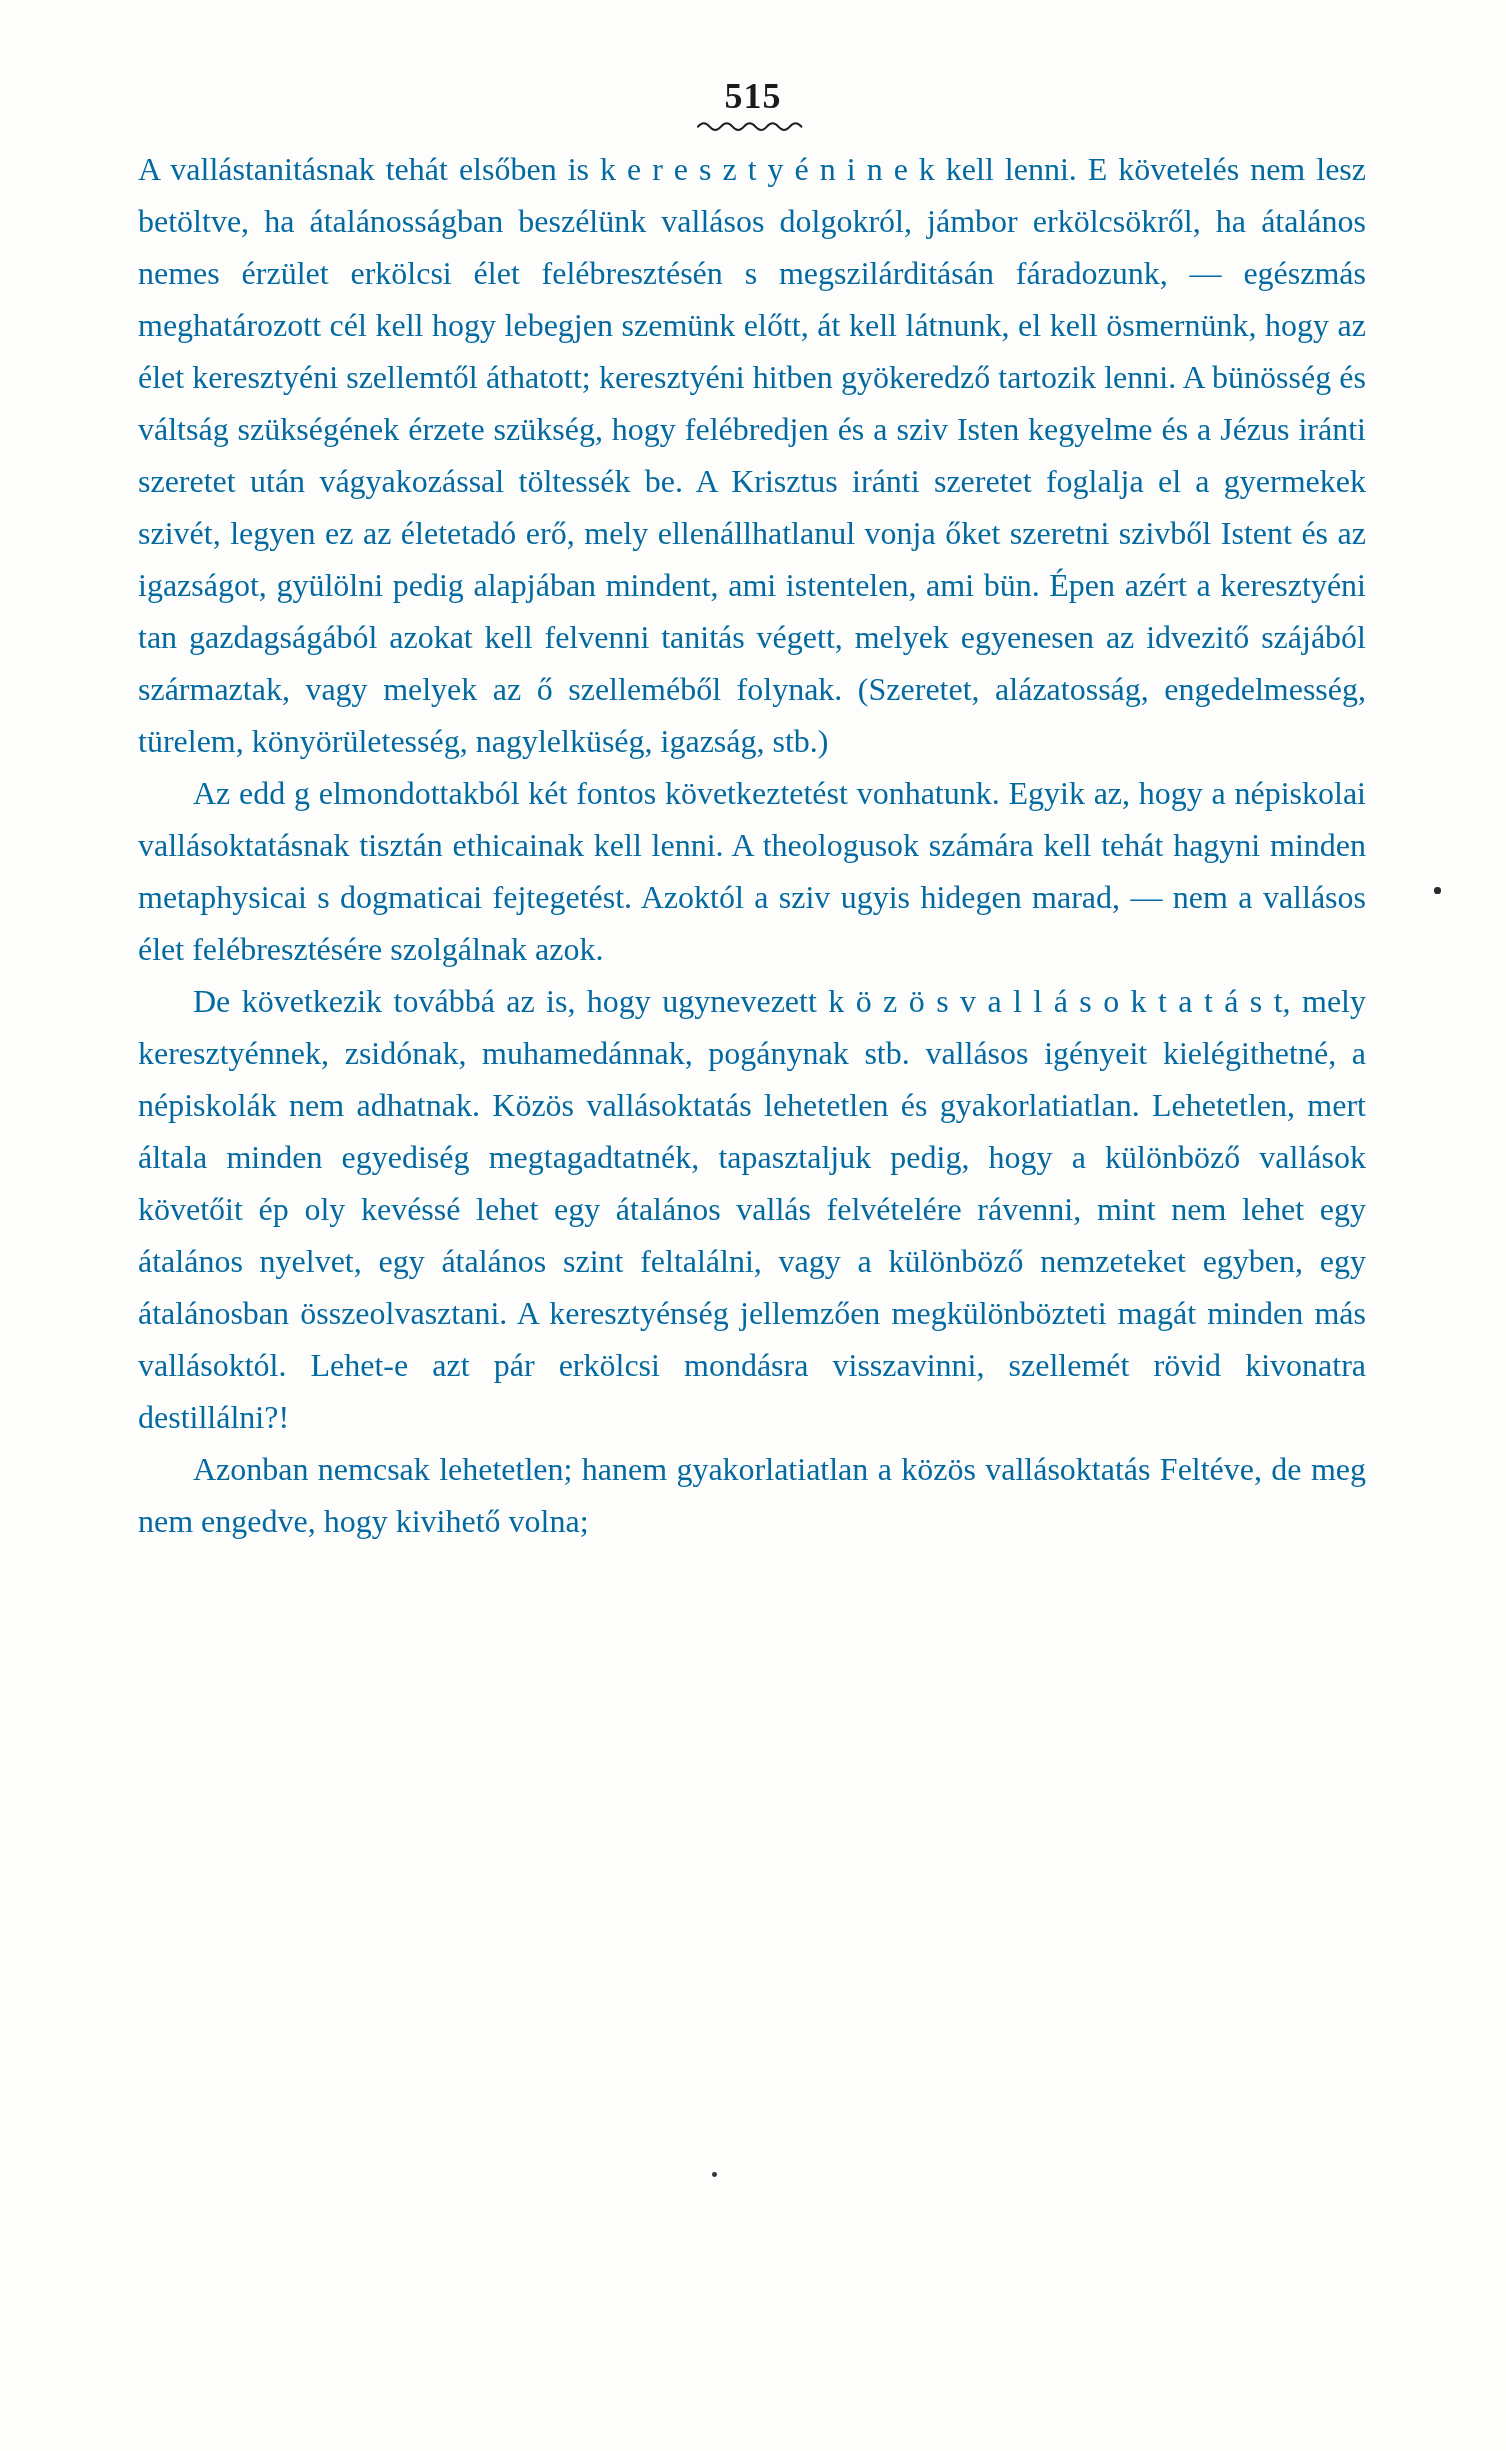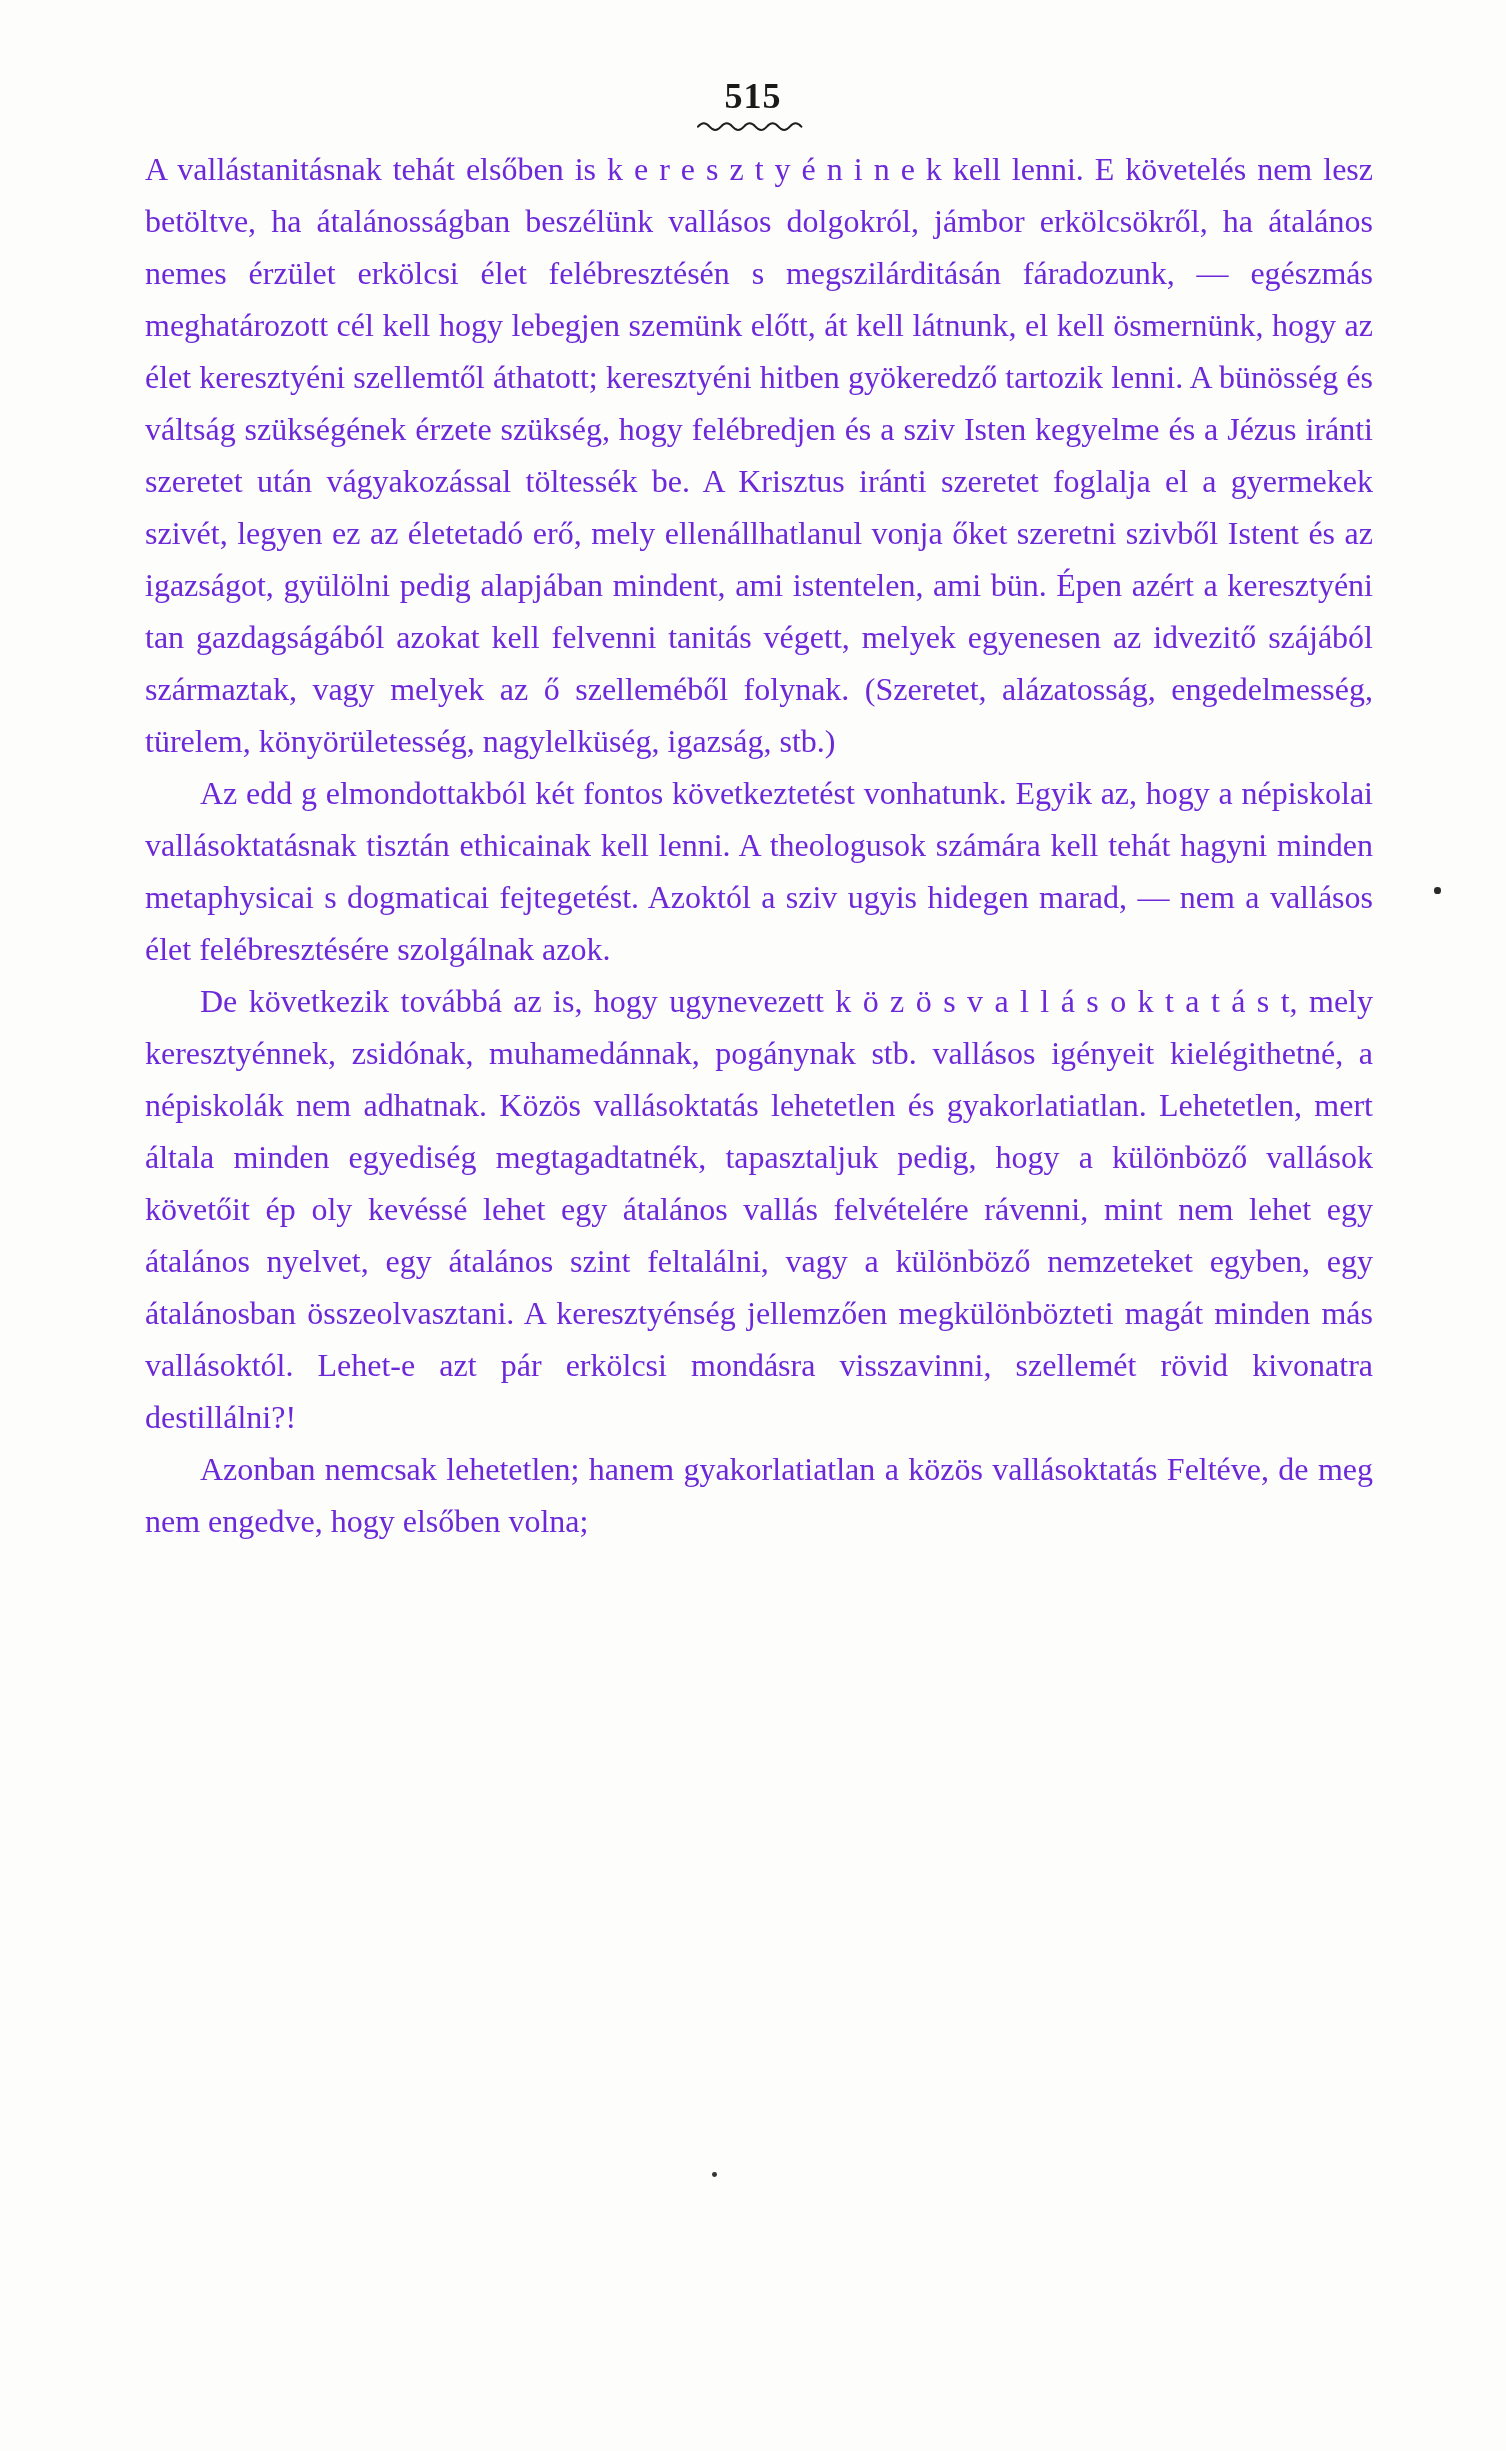--- a/index.html
+++ b/index.html
@@ -40,27 +40,27 @@
   }
   .rule-ornament {
     display: block;
     margin: 1.9px auto 0 auto;
     width: 115px;
     height: 15.3px;
   }
   .body-text {
     position: absolute;
     top: 143px;
-    left: 145px;
+    left: 138px;
     width: 1228px;
     font-size: 32px;
     line-height: 52px;
     text-align: justify;
     text-justify: inter-word;
-    color: #6d28d9;
+    color: #0369a1;
     font-family: "Liberation Serif", serif;
   }
   .body-text p {
     margin: 0;
     text-indent: 0;
   }
   .body-text p.indent {
     text-indent: 55px;
   }
   .marginal-dot {
@@ -91,20 +91,20 @@
     <span class="page-number">515</span>
     <svg class="rule-ornament" viewBox="0 0 120 16">
       <path d="M2 8 Q 8 1, 14 8 T 26 8 T 38 8 T 50 8 T 62 8 T 74 8 T 86 8 T 98 8 T 110 8" fill="none" stroke="#1f1f1f" stroke-width="2.2" stroke-linecap="round"></path>
     </svg>
   </div>
 
   <div class="body-text">
     <p>A vallástanitásnak tehát elsőben is k e r e s z t y é n i n e k kell lenni. E követelés nem lesz betöltve, ha átalánosságban beszélünk vallásos dolgokról, jámbor erkölcsökről, ha átalános nemes érzület erkölcsi élet felébresztésén s megszilárditásán fáradozunk, — egészmás meghatározott cél kell hogy lebegjen szemünk előtt, át kell látnunk, el kell ösmernünk, hogy az élet keresztyéni szellemtől áthatott; keresztyéni hitben gyökeredző tartozik lenni. A bünösség és váltság szükségének érzete szükség, hogy felébredjen és a sziv Isten kegyelme és a Jézus iránti szeretet után vágyakozással töltessék be. A Krisztus iránti szeretet foglalja el a gyermekek szivét, legyen ez az életetadó erő, mely ellenállhatlanul vonja őket szeretni szivből Istent és az igazságot, gyülölni pedig alapjában mindent, ami istentelen, ami bün. Épen azért a keresztyéni tan gazdagságából azokat kell felvenni tanitás végett, melyek egyenesen az idvezitő szájából származtak, vagy melyek az ő szelleméből folynak. (Szeretet, alázatosság, engedelmesség, türelem, könyörületesség, nagylelküség, igazság, stb.)</p>
     <p class="indent">Az edd g elmondottakból két fontos következtetést vonhatunk. Egyik az, hogy a népiskolai vallásoktatásnak tisztán ethicainak kell lenni. A theologusok számára kell tehát hagyni minden metaphysicai s dogmaticai fejtegetést. Azoktól a sziv ugyis hidegen marad, — nem a vallásos élet felébresztésére szolgálnak azok.</p>
     <p class="indent">De következik továbbá az is, hogy ugynevezett k ö z ö s v a l l á s o k t a t á s t, mely keresztyénnek, zsidónak, muhamedánnak, pogánynak stb. vallásos igényeit kielégithetné, a népiskolák nem adhatnak. Közös vallásoktatás lehetetlen és gyakorlatiatlan. Lehetetlen, mert általa minden egyediség megtagadtatnék, tapasztaljuk pedig, hogy a különböző vallások követőit ép oly kevéssé lehet egy átalános vallás felvételére rávenni, mint nem lehet egy átalános nyelvet, egy átalános szint feltalálni, vagy a különböző nemzeteket egyben, egy átalánosban összeolvasztani. A keresztyénség jellemzően megkülönbözteti magát minden más vallásoktól. Lehet-e azt pár erkölcsi mondásra visszavinni, szellemét rövid kivonatra destillálni?!</p>
-    <p class="indent">Azonban nemcsak lehetetlen; hanem gyakorlatiatlan a közös vallásoktatás Feltéve, de meg nem engedve, hogy elsőben volna;</p>
+    <p class="indent">Azonban nemcsak lehetetlen; hanem gyakorlatiatlan a közös vallásoktatás Feltéve, de meg nem engedve, hogy kivihető volna;</p>
   </div>
 
   <div class="marginal-dot"></div>
   <div class="stray-dot-1"></div>
 
 </div>
 
 
 </body></html>

